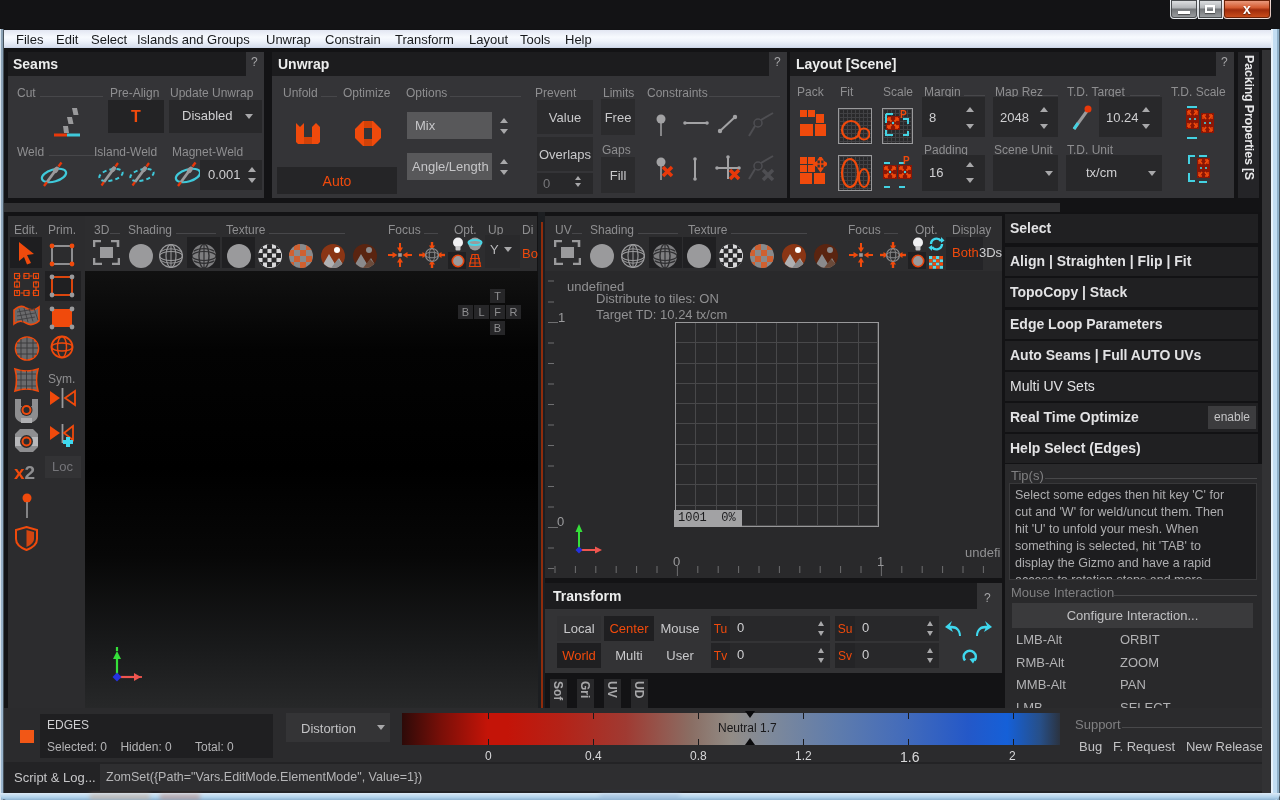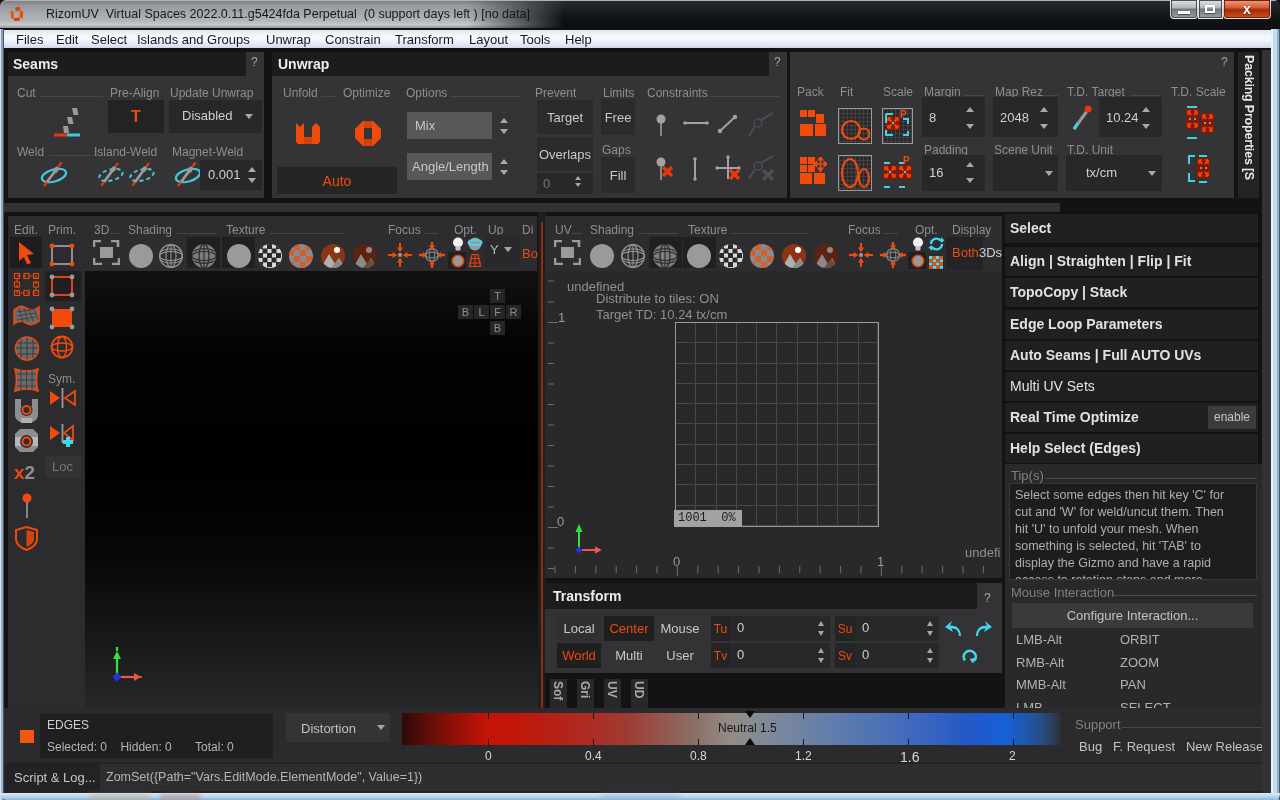--- a/index.html
+++ b/index.html
@@ -169,31 +169,20 @@
   <ellipse cx="13" cy="13" rx="2.8" ry="6.5" fill="none" stroke="#8a8a8c" stroke-width="1"></ellipse>
   <ellipse cx="13" cy="13" rx="6.5" ry="2.8" fill="none" stroke="#8a8a8c" stroke-width="1"></ellipse>
 </g>
 <g id="bulb">
   <circle cx="7" cy="5.5" r="5" fill="#f0f0f2"></circle>
           <rect x="4.5" y="9" width="5" height="4.5" rx="1" fill="#c8c8ca"></rect>
 </g>
 </defs>
 </svg>
 
-<div class="abs" id="titlebar" style="left:0;top:0;width:1280px;height:29px;background:linear-gradient(#2a2d30,#101214 60%,#0c0e10);border-radius:6px 6px 0 0;overflow:hidden;">
-  <div class="abs" style="left:0;top:0;width:1280px;height:1px;background:#cfd4d8;opacity:.8;"></div>
-  <div class="abs" style="left:0px;top:1px;width:570px;height:27px;background:linear-gradient(#7e8183 0%,#989b9d 18%,#a6a9ab 45%,#b0b3b5 70%,#c6c9cb 88%,#9fa2a4 97%);-webkit-mask-image:linear-gradient(90deg,#000 82%,transparent 99%);mask-image:linear-gradient(90deg,#000 82%,transparent 99%);"></div>
-  <svg class="abs" style="left:9px;top:6px;" width="16" height="16" viewBox="0 0 16 16">
-    <polygon points="1.5,4.5 4.5,5.5 4.8,12 2.2,13.2" fill="#f34c0a"></polygon>
-    <polygon points="4.8,12 10.5,11.6 10.8,14.8 5,15" fill="#d8400a"></polygon>
-    <polygon points="10.5,11.6 13.8,13 14.2,5.2 11,4.6" fill="#f34c0a"></polygon>
-    <polygon points="6.3,1.2 11,0.8 11.3,4.6 6.6,5.2" fill="#e04408"></polygon>
-  </svg>
-  <div class="abs" style="left:46px;top:7px;font-size:12.5px;color:#15171a;">RizomUV&nbsp; Virtual Spaces 2022.0.11.g5424fda Perpetual&nbsp; (0 support days left ) [no data]</div>
-</div>
 
 <div class="abs" style="left:1170px;top:0;width:103px;height:19px;">
   <div class="abs" style="left:0;top:0;width:28px;height:19px;background:linear-gradient(#e2e4e6,#b4b7ba 42%,#74777a 52%,#909396 85%,#9fa2a5);border:1px solid rgba(240,244,248,.75);border-top:none;border-radius:0 0 4px 4px;box-shadow:inset 0 0 0 1px #4a4d50;"></div>
   <div class="abs" style="left:28px;top:0;width:25px;height:19px;background:linear-gradient(#e2e4e6,#b4b7ba 42%,#74777a 52%,#909396 85%,#9fa2a5);border:1px solid rgba(240,244,248,.75);border-top:none;box-shadow:inset 0 0 0 1px #4a4d50;"></div>
   <div class="abs" style="left:53px;top:0;width:48px;height:19px;background:linear-gradient(#eda287,#d55c32 42%,#a02c0c 55%,#c24618 88%,#cf5528);border:1px solid rgba(240,244,248,.75);border-top:none;border-radius:0 0 4px 4px;box-shadow:inset 0 0 0 1px #6a2208;"></div>
   <div class="abs" style="left:8px;top:11px;width:12px;height:3px;background:#fff;box-shadow:0 1px 1px rgba(0,0,0,.5);"></div>
   <div class="abs" style="left:35px;top:5px;width:10px;height:8px;border:2px solid #fff;box-shadow:0 1px 1px rgba(0,0,0,.4);"></div>
   <div class="abs" style="left:69px;top:2px;width:16px;height:14px;color:#fff;font-weight:bold;font-size:14px;text-shadow:0 1px 1px rgba(0,0,0,.5);text-align:center;line-height:14px;">x</div>
 </div>
 
@@ -290,21 +279,21 @@
   <div class="field" style="left:135px;top:60px;width:85px;height:27px;background:#58585a;color:#c6c6c8;">
         <span style="position:absolute;left:8px;top:6px;">Mix</span>
       </div>
   <span class="spin up" style="left:228px;top:66px;"></span>
       <span class="spin dn" style="left:228px;top:77px;"></span>
   <div class="field" style="left:135px;top:101px;width:85px;height:27px;background:#58585a;color:#c6c6c8;">
         <span style="position:absolute;left:5px;top:6px;">Angle/Length</span>
       </div>
   <span class="spin up" style="left:228px;top:107px;"></span>
       <span class="spin dn" style="left:228px;top:118px;"></span>
-  <div class="btn" style="left:265px;top:48px;width:56px;height:34px;">Target</div>
+  <div class="btn" style="left:265px;top:48px;width:56px;height:34px;">Value</div>
   <div class="btn" style="left:265px;top:85px;width:56px;height:34px;">Overlaps</div>
   <div class="field" style="left:265px;top:121px;width:56px;height:21px;color:#77777a;">
         <span style="position:absolute;left:6px;top:3px;">0</span>
       </div>
   <span class="spin up" style="left:303px;top:124px;border-left-width:3px;border-right-width:3px;border-bottom-width:4px;"></span>
       <span class="spin dn" style="left:303px;top:131px;border-left-width:3px;border-right-width:3px;border-top-width:4px;"></span>
   <div class="btn" style="left:329px;top:47px;width:34px;height:36px;">Free</div>
   <div class="lbl" style="left:330px;top:91px;">Gaps</div>
   <div class="btn" style="left:329px;top:105px;width:34px;height:36px;">Fill</div>
 
@@ -337,20 +326,23 @@
           <line x1="111" y1="53" x2="123" y2="46" stroke-width="2"></line>
           <line x1="105" y1="59" x2="99" y2="69" stroke-width="2"></line>
       <path d="M113 60 l10 10 M123 60 l-10 10" stroke-width="3.5"></path>
     </g>
     <path d="M13 57 l9 9 M22 57 l-9 9" stroke="#e8380a" stroke-width="3.5"></path>
     <path d="M80 60 l9 9 M89 60 l-9 9" stroke="#e8380a" stroke-width="3.5"></path>
   </svg>
 </div>
 
 <div class="panel" style="left:790px;top:52px;width:444px;height:146px;">
+  <div class="hdr" style="left:0;top:0;width:426px;height:24px;">
+        <span style="position:absolute;left:6px;top:4px;">Layout [Scene]</span>
+      </div>
   <div class="abs" style="left:431px;top:3px;color:#a5a5a7;font-size:12px;">?</div>
   <div class="lbl" style="left:7px;top:33px;">Pack</div>
   <div class="lbl" style="left:50px;top:33px;">Fit</div>
   <div class="lbl" style="left:93px;top:33px;">Scale</div>
   <div class="lbl" style="left:134px;top:33px;">Margin</div>
       <div class="grpline" style="left:174px;top:43px;width:21px;"></div>
   <div class="lbl" style="left:205px;top:33px;">Map Rez</div>
       <div class="grpline" style="left:253px;top:43px;width:15px;"></div>
   <div class="lbl" style="left:277px;top:33px;">T.D. Target</div>
       <div class="grpline" style="left:340px;top:43px;width:30px;"></div>
@@ -926,21 +918,21 @@
 <div class="abs" style="left:0px;top:708px;width:1280px;height:54px;background:#2b2b2d;">
   <div class="abs" style="left:40px;top:6px;width:233px;height:44px;background:#1f1f21;"></div>
   <div class="abs" style="left:20px;top:22px;width:14px;height:13px;background:#f25716;"></div>
   <div class="abs" style="left:47px;top:10px;font-size:12px;color:#cfcfd1;">EDGES</div>
   <div class="abs" style="left:47px;top:32px;color:#b4b4b6;font-size:12px;">Selected: 0&nbsp;&nbsp;&nbsp;&nbsp;Hidden: 0&nbsp;&nbsp;&nbsp;&nbsp;&nbsp;&nbsp;&nbsp;Total: 0</div>
   <div class="abs" style="left:286px;top:5px;width:104px;height:29px;background:#343436;"></div>
   <div class="abs" style="left:301px;top:13px;color:#c2c2c4;font-size:13px;">Distortion</div>
   <span class="spin dn" style="left:377px;top:17px;"></span>
 
   <div class="abs" style="left:402px;top:5px;width:658px;height:32px;background:linear-gradient(90deg,#2d0a08 0%,#7a0f08 6%,#c41408 13%,#c41408 16%,#b52217 24%,#a03a32 34%,#8a6e64 44%,#928c86 50%,#7e899a 56%,#5f7cac 66%,#446cba 76%,#2458c8 86%,#1560d8 92%,#274f88 97%,#2b3340 100%);">
-    <div class="abs" style="left:316px;top:8px;color:#18181a;font-size:12px;">Neutral 1.5</div>
+    <div class="abs" style="left:316px;top:8px;color:#18181a;font-size:12px;">Neutral 1.7</div>
     <div class="abs" style="left:343px;top:-2px;width:0;height:0;border-left:5px solid transparent;border-right:5px solid transparent;border-top:7px solid #0a0a0c;"></div>
     <div class="abs" style="left:343px;top:25px;width:0;height:0;border-left:5px solid transparent;border-right:5px solid transparent;border-bottom:7px solid #0a0a0c;"></div>
     <div class="abs" style="left:86px;top:0;width:1px;height:6px;background:#1a1a1c;"></div>
         <div class="abs" style="left:86px;top:26px;width:1px;height:6px;background:#1a1a1c;"></div>
     <div class="abs" style="left:191px;top:0;width:1px;height:6px;background:#1a1a1c;"></div>
         <div class="abs" style="left:191px;top:26px;width:1px;height:6px;background:#1a1a1c;"></div>
     <div class="abs" style="left:296px;top:0;width:1px;height:6px;background:#1a1a1c;"></div>
         <div class="abs" style="left:296px;top:26px;width:1px;height:6px;background:#1a1a1c;"></div>
     <div class="abs" style="left:401px;top:0;width:1px;height:6px;background:#1a1a1c;"></div>
         <div class="abs" style="left:401px;top:26px;width:1px;height:6px;background:#1a1a1c;"></div>

